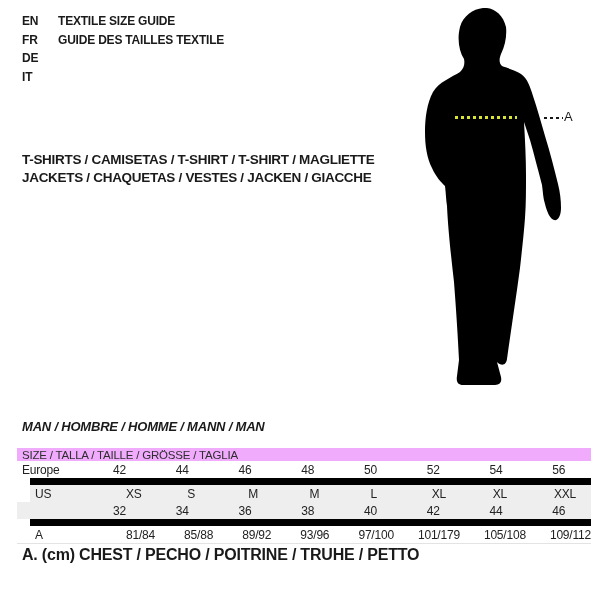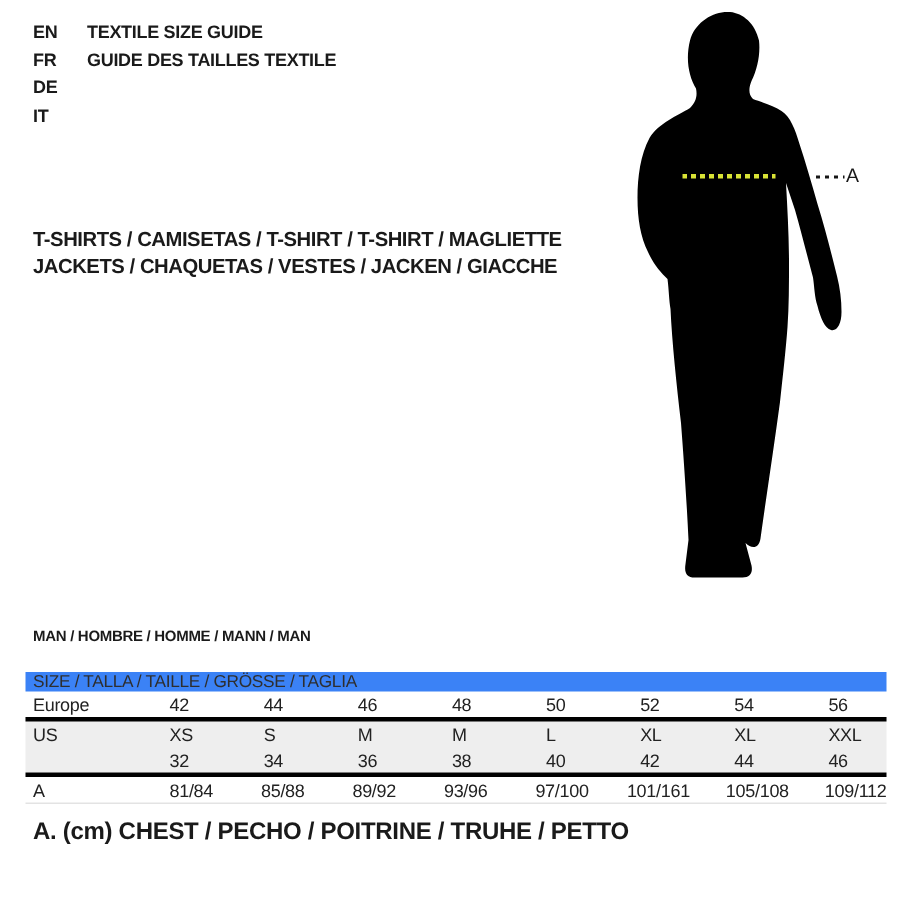--- a/index.html
+++ b/index.html
@@ -17,29 +17,29 @@
   .cat-line{height:18px; font-size:13.5px; font-weight:bold; letter-spacing:-0.3px; white-space:nowrap;}
   
   .figure{position:absolute; left:423px; top:8px; width:170px; height:384px;}
   .figure svg{position:absolute; left:0; top:0;}
   .chest-line{position:absolute; left:32px; top:108px; width:62px; height:3px;
     background:repeating-linear-gradient(90deg,#d9e335 0 3px, rgba(0,0,0,0) 3px 6px);}
   .leader-line{position:absolute; left:121px; top:108.5px; width:19px; height:2.5px;
     background:repeating-linear-gradient(90deg,#161616 0 3px, rgba(0,0,0,0) 3px 6px);}
   .measure-label{position:absolute; left:141px; top:101px; font-size:13px; font-weight:normal;}
   
-  .section-title{position:absolute; left:22px; top:419px; font-size:10px; font-weight:bold; letter-spacing:-0.2px;}
+  .section-title{position:absolute; left:22px; top:419px; font-size:13px; font-weight:bold; letter-spacing:-0.2px;font-style:italic;}
   
   .size-table{position:absolute; left:17px; top:448px; width:574px; border-bottom:1px solid #e3e3e3;}
-  .thead{height:13px; background:#3b82f6; color:#2e2e2e; font-size:11.5px;
+  .thead{height:13px; background:#f0abfc; color:#2e2e2e; font-size:11.5px;
     display:flex; align-items:center; padding-left:5px; letter-spacing:-0.2px;}
   .trow{display:grid; grid-template-columns:72px repeat(8,1fr); height:17px;
     align-items:center; font-size:12px; color:#222; letter-spacing:-0.2px;gap:24px;}
   .trow.shaded{background:#eeeeee;}
-  .trow.sep{border-top:3px solid #000000;}
+  .trow.sep{border-top:7px solid #000000;margin-left:13px;}
   .tlabel{padding-left:5px; text-align:left;}
   .tcell{}
   
   .footnote{position:absolute; left:22px; top:546px; font-size:16px; font-weight:bold; letter-spacing:-0.2px;}
 </style>
 </head>
 <body>
 
 <div class="canvas">
 
@@ -146,21 +146,21 @@
           <div class="tcell">44</div>
           <div class="tcell">46</div>
         </div>
         <div class="trow sep">
           <div class="tlabel">A</div>
           <div class="tcell">81/84</div>
           <div class="tcell">85/88</div>
           <div class="tcell">89/92</div>
           <div class="tcell">93/96</div>
           <div class="tcell">97/100</div>
-          <div class="tcell">101/161</div>
+          <div class="tcell">101/179</div>
           <div class="tcell">105/108</div>
           <div class="tcell">109/112</div>
         </div>
       </div>
   </div>
 
   <div class="footnote">A. (cm) CHEST / PECHO / POITRINE / TRUHE / PETTO</div>
 
 </div>
 

